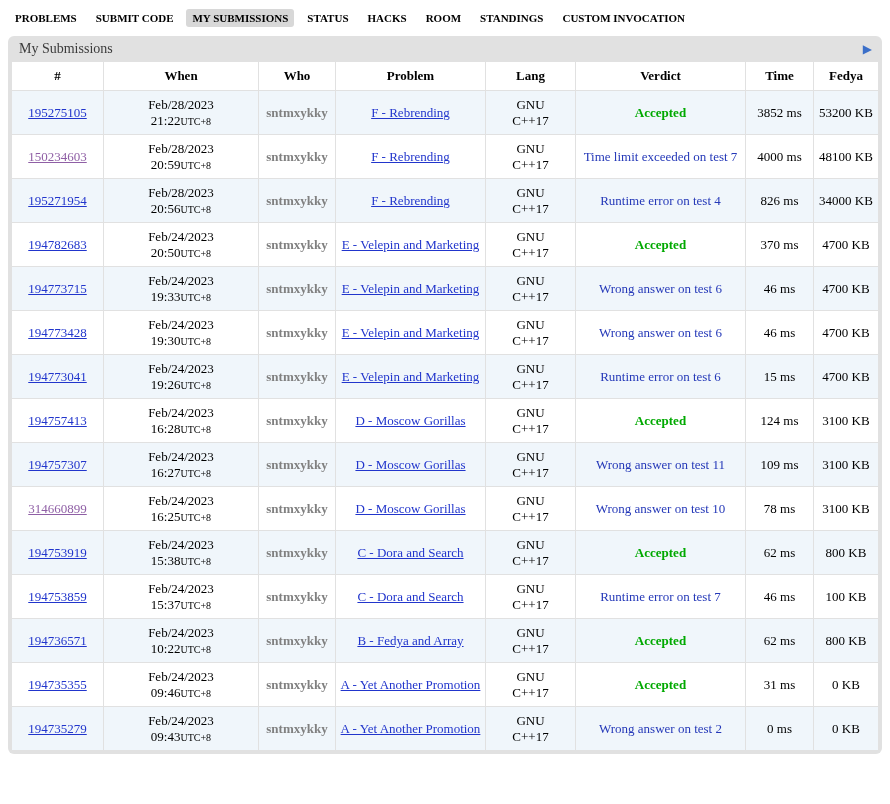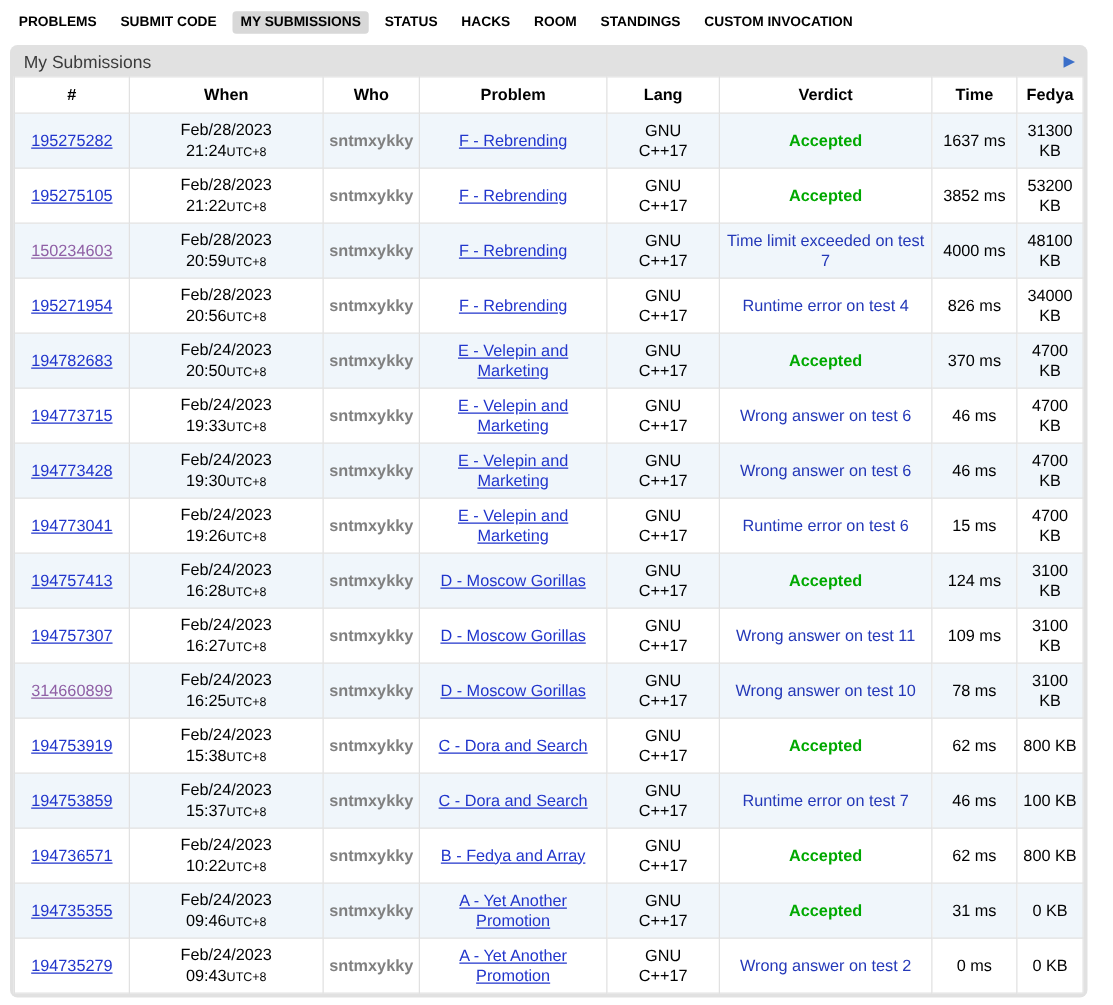--- a/index.html
+++ b/index.html
@@ -13,21 +13,21 @@
     --arrow-blue:#3b6fc9;
   }
   *{box-sizing:border-box;}
   html,body{margin:0;padding:0;}
   body{
     width:890px;
     background:#ffffff;
     font-family:"Liberation Sans","DejaVu Sans",sans-serif;
     color:#000;
   }
-  .page{padding:8px 20px 4px 8px;}
+  .page{padding:8px 8px 4px 8px;font-family:Liberation Serif, serif;}
 
   
   .nav{
     display:flex;
     align-items:center;
     gap:7px;
     margin:1px 0 9px 1px;
   }
   .nav-item{
     font-size:11px;
@@ -136,33 +136,20 @@
             <th>Who</th>
             <th>Problem</th>
             <th>Lang</th>
             <th>Verdict</th>
             <th>Time</th>
             <th>Fedya</th>
           </tr>
       </thead>
       <tbody>
           <tr>
-            <td><a class="lnk" href="#">195275282</a></td>
-            <td>
-              <div>Feb/28/2023</div>
-              <div>21:24<span class="tz">UTC+8</span></div>
-            </td>
-            <td><a class="who" href="#">sntmxykky</a></td>
-            <td><a class="lnk" href="#">F - Rebrending</a></td>
-            <td><span class="lang">GNU C++17</span></td>
-            <td><span class="verdict ok">Accepted</span></td>
-            <td>1637 ms</td>
-            <td>31300 KB</td>
-          </tr>
-          <tr>
             <td><a class="lnk" href="#">195275105</a></td>
             <td>
               <div>Feb/28/2023</div>
               <div>21:22<span class="tz">UTC+8</span></div>
             </td>
             <td><a class="who" href="#">sntmxykky</a></td>
             <td><a class="lnk" href="#">F - Rebrending</a></td>
             <td><span class="lang">GNU C++17</span></td>
             <td><span class="verdict ok">Accepted</span></td>
             <td>3852 ms</td>

